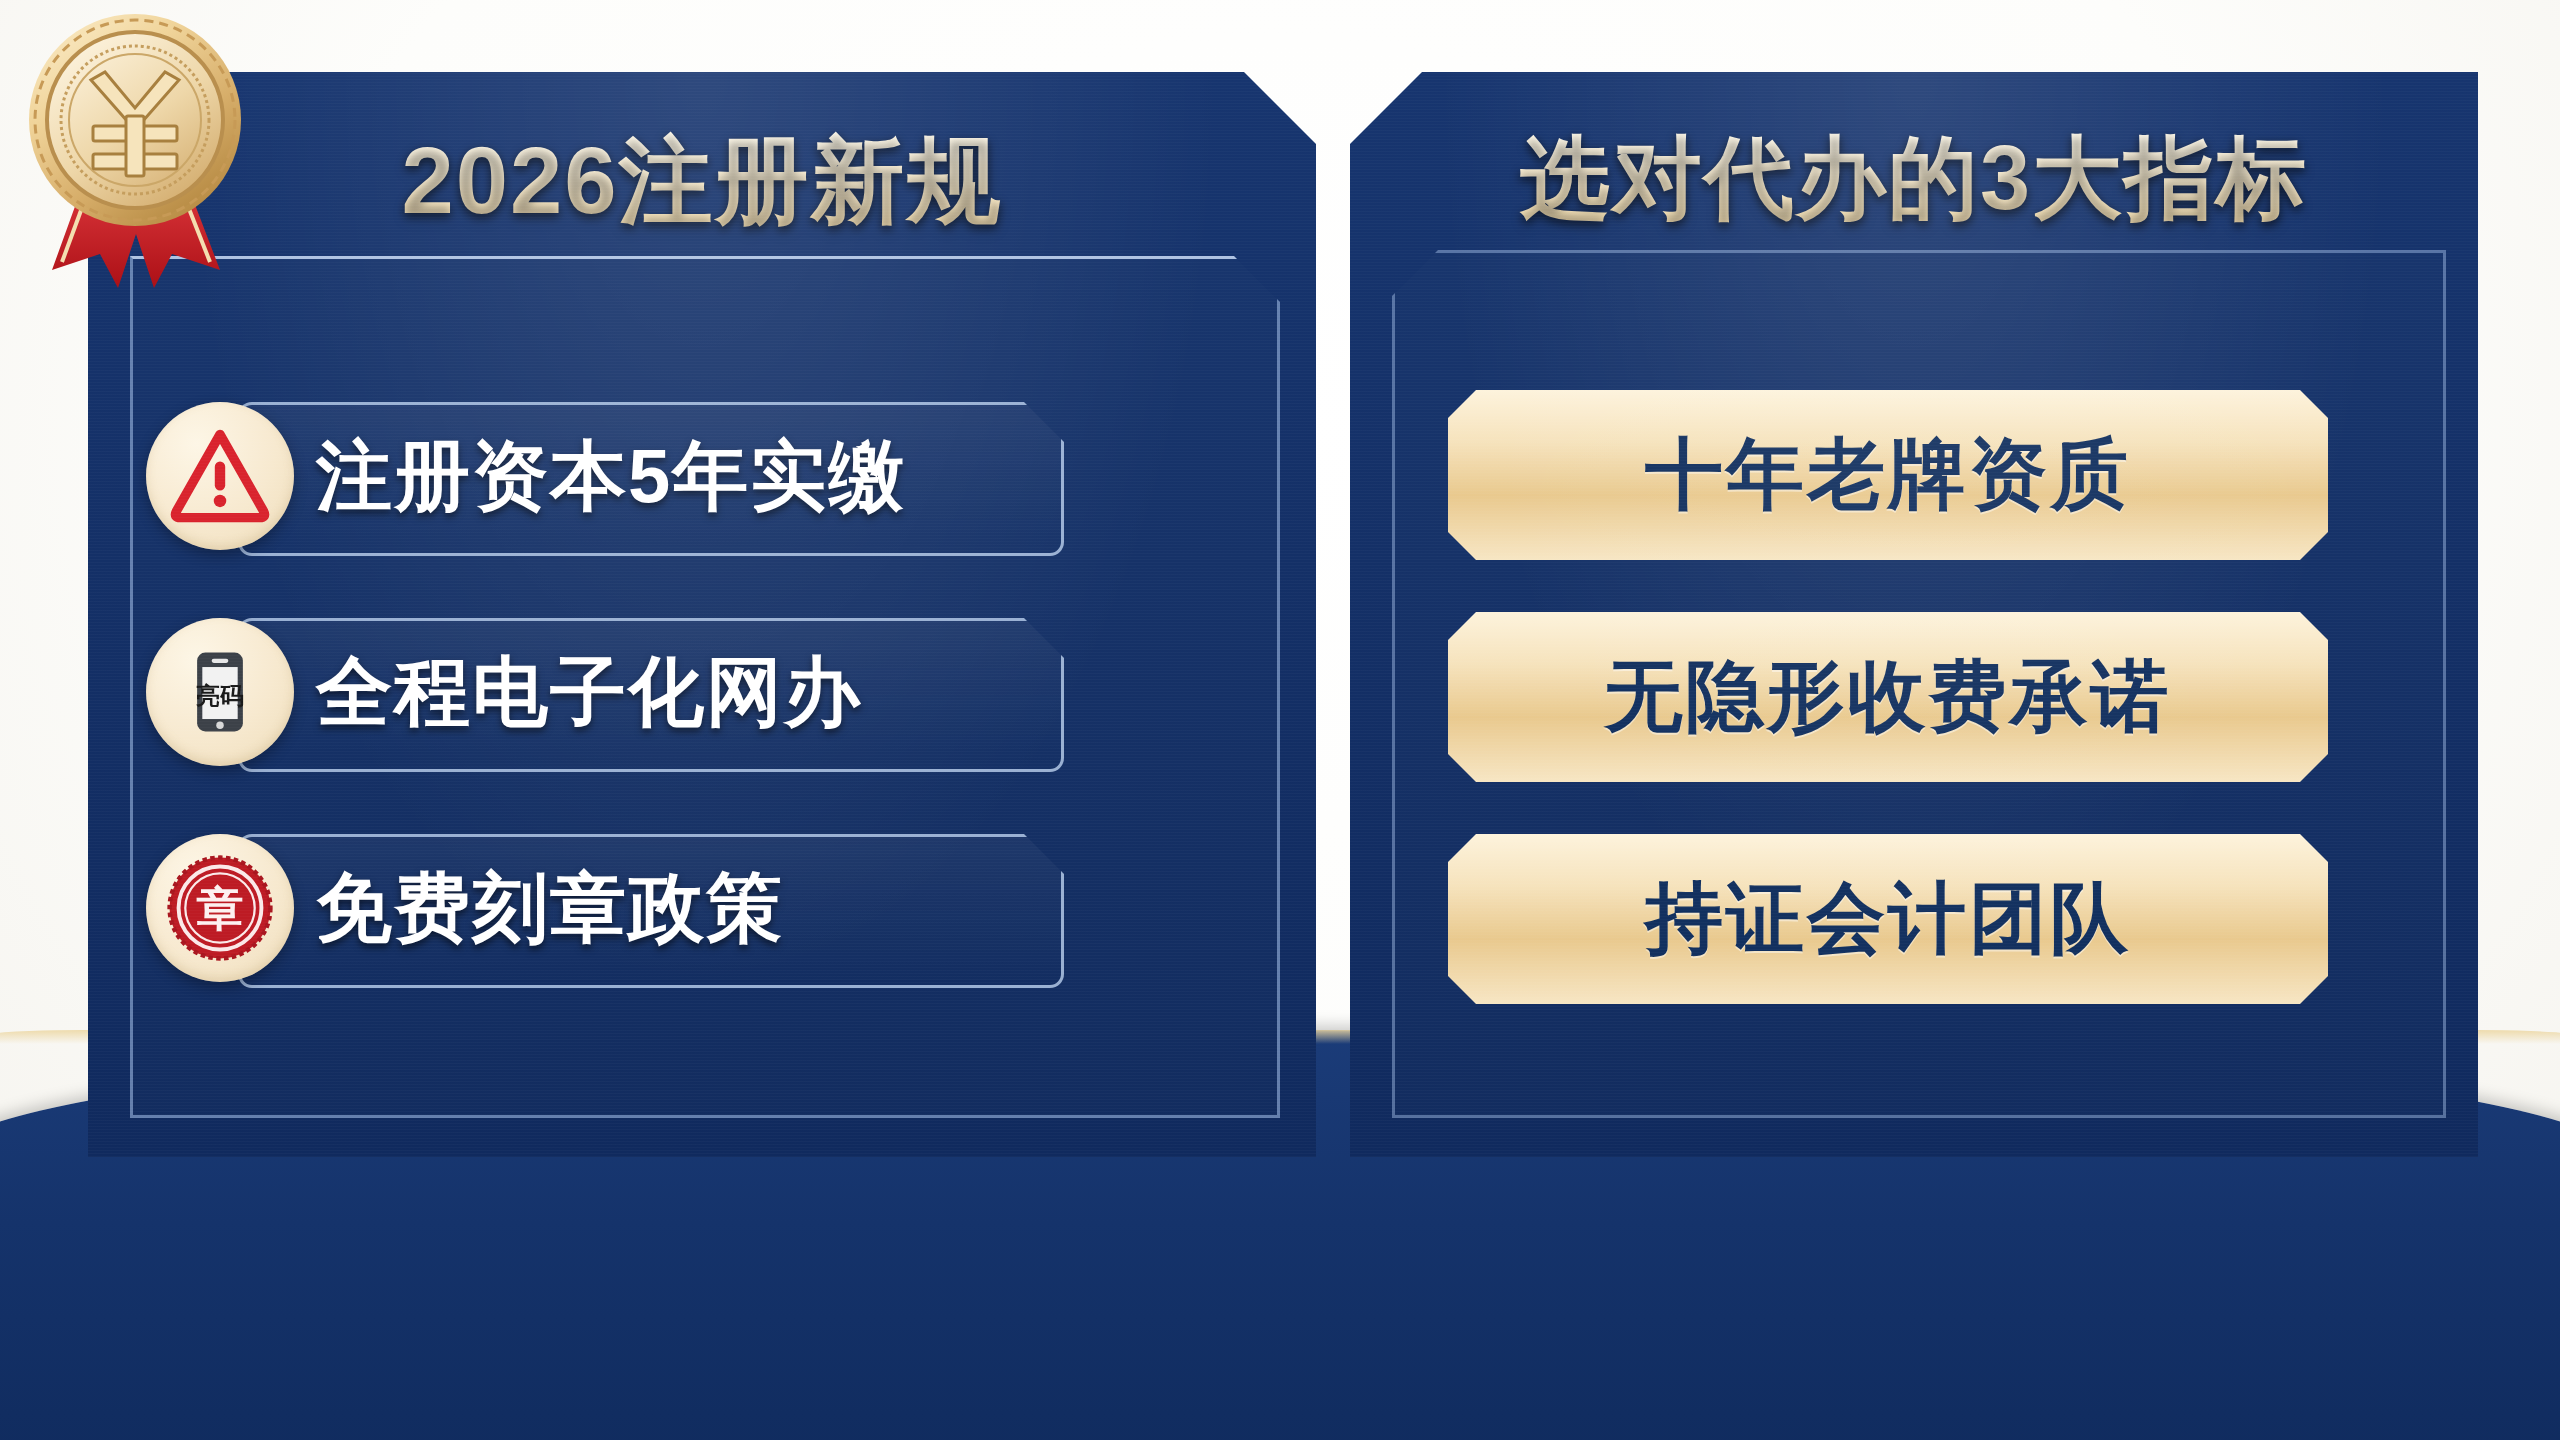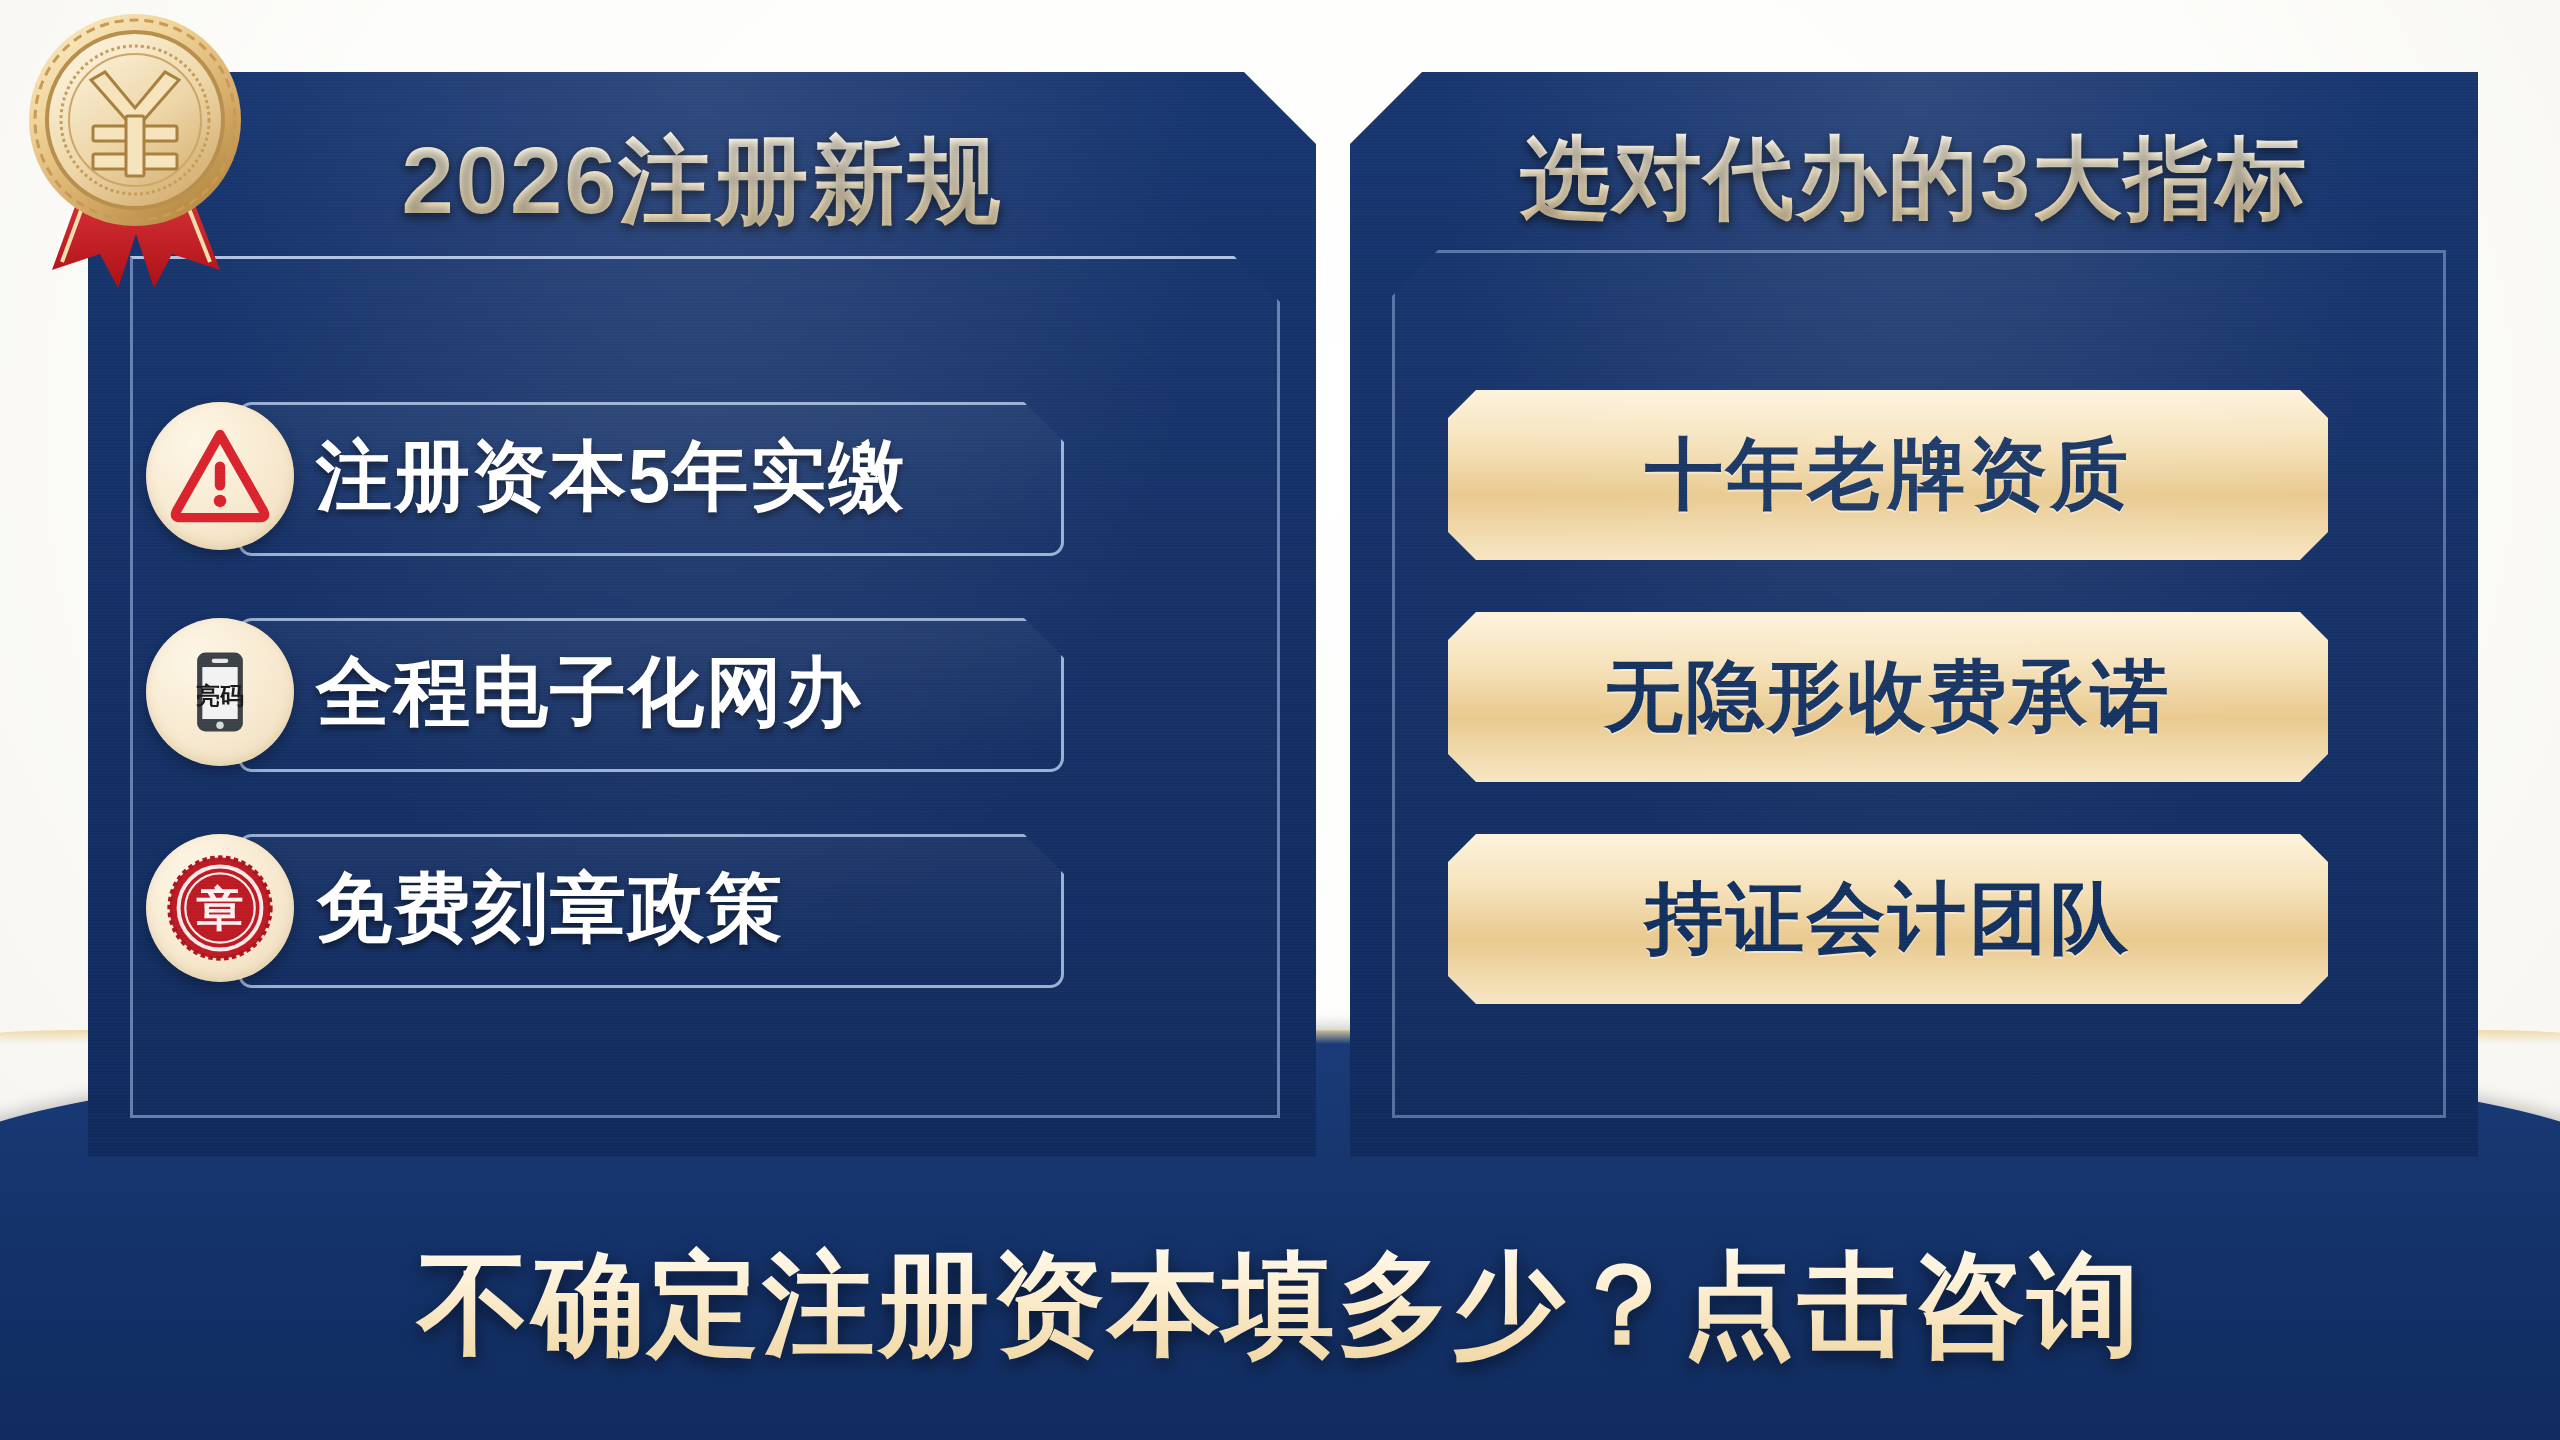--- a/index.html
+++ b/index.html
@@ -218,15 +218,14 @@
         <g stroke="#a8803f" stroke-width="3" fill="#f6e4bc">
           <path d="M-44 -40 L0 10 L44 -40 L30 -48 L0 -12 L-30 -48 Z"></path>
           <rect x="-42" y="6" width="84" height="15" rx="2"></rect>
           <rect x="-42" y="34" width="84" height="15" rx="2"></rect>
           <rect x="-9" y="-4" width="18" height="60" rx="2"></rect>
         </g>
       </g>
     </svg>
   </div>
 
-  <div id="bottom-cta">不确定注册资本填多少？点击咨询</div>
 
 </div>
 
 </body></html>

